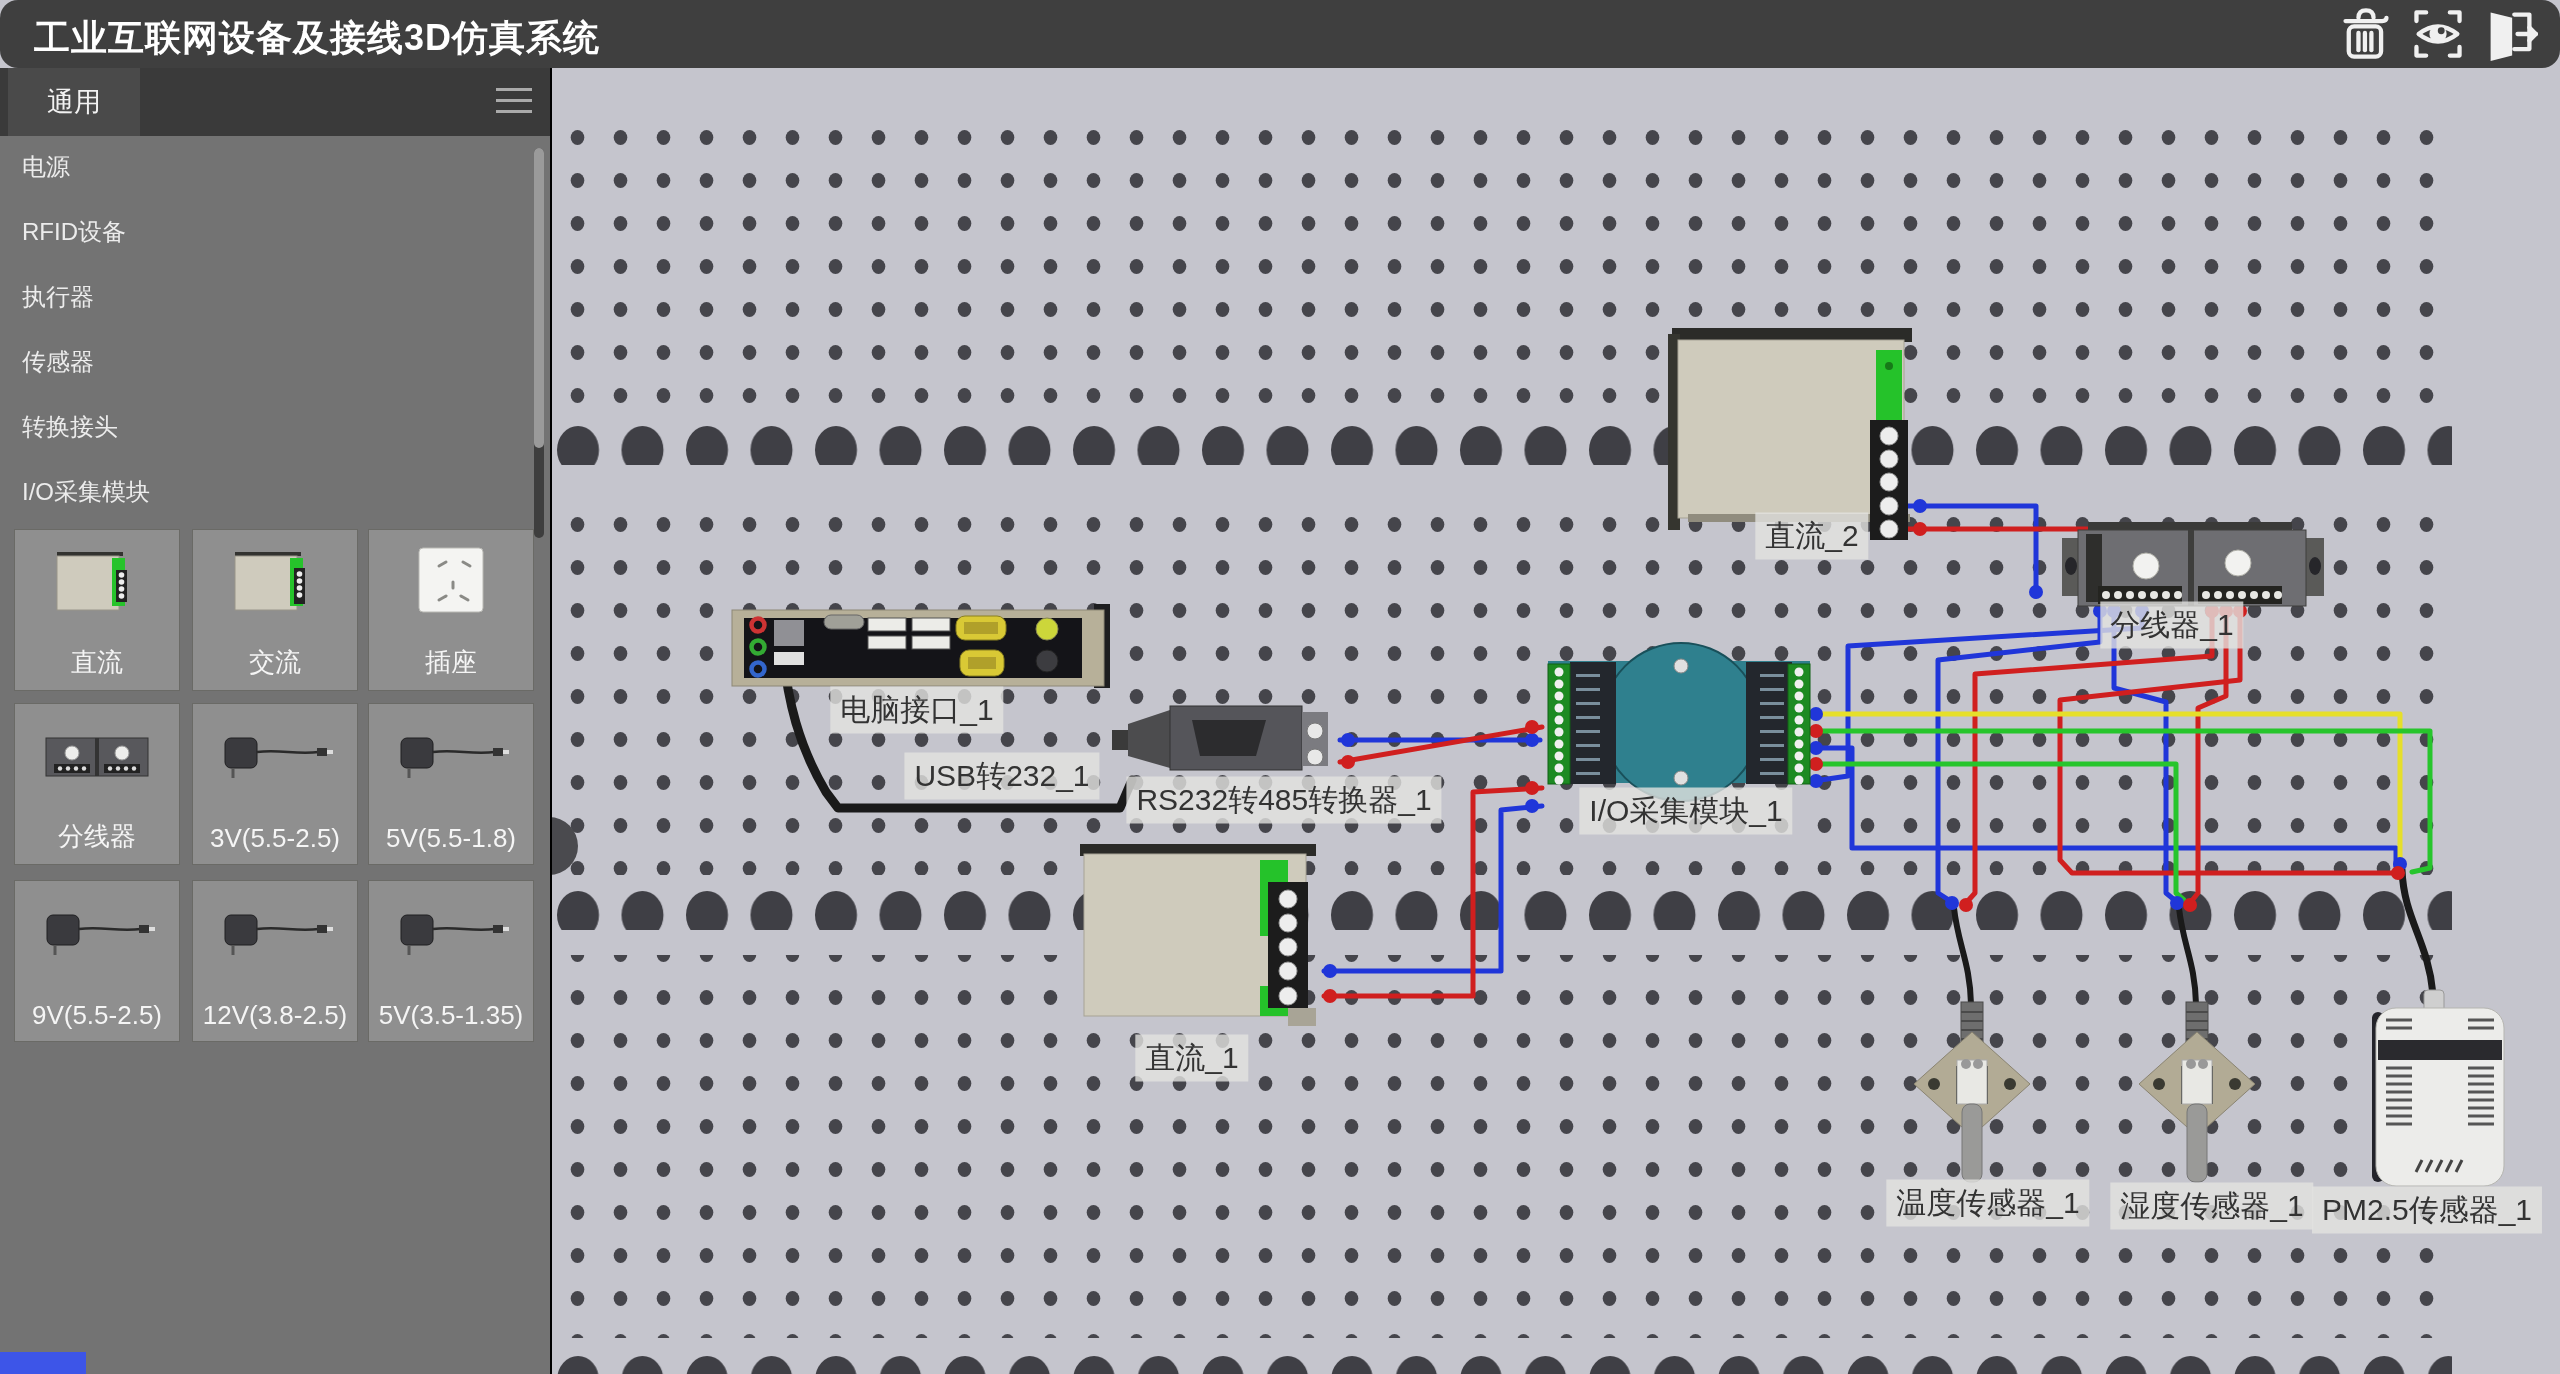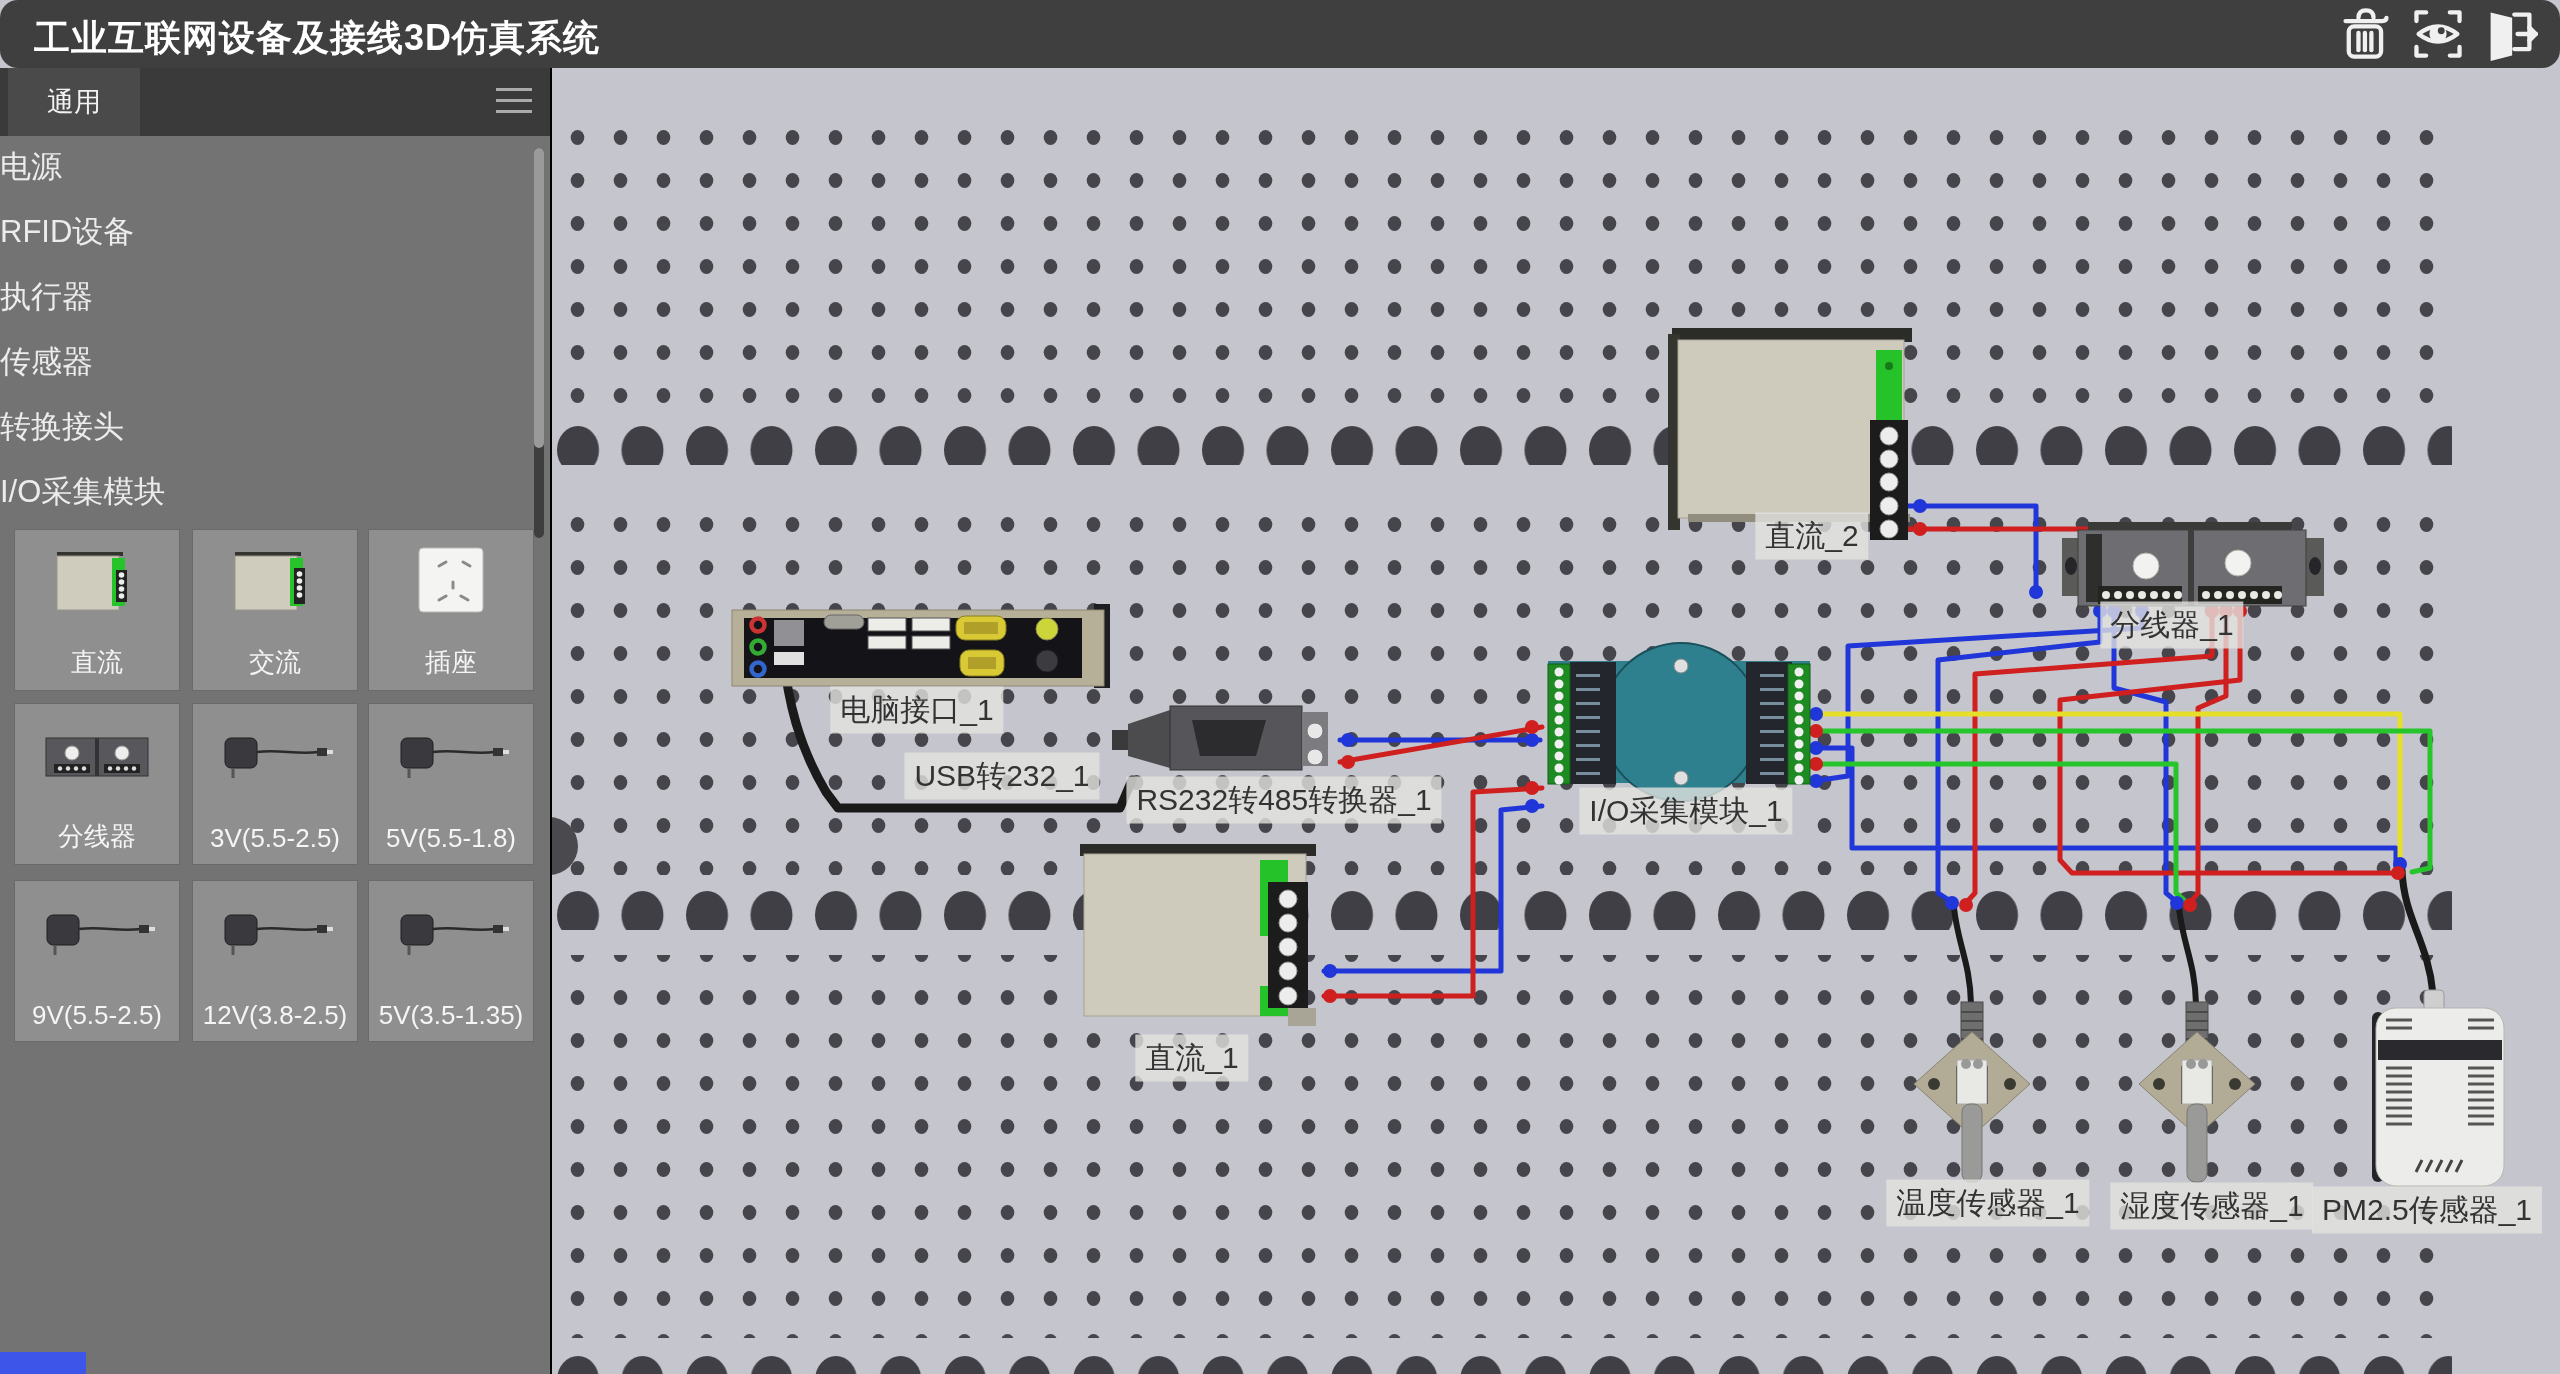--- a/index.html
+++ b/index.html
@@ -12,21 +12,21 @@
   .tb-icon{width:56px;height:56px;cursor:pointer;}
   
   .sidebar{position:absolute;left:0;top:68px;width:550px;height:1306px;background:#737373;
            border-right:2px solid #000000;z-index:20;}
   .tabbar{position:absolute;left:0;top:0;width:100%;height:68px;background:#3a3a3a;}
   .tab{position:absolute;left:8px;top:0;width:132px;height:68px;background:#4a4a4a;
        color:#f2f2f2;font-size:27px;text-align:center;line-height:68px;}
   .hamburger{position:absolute;right:18px;top:20px;width:36px;height:28px;cursor:pointer;}
   .hamburger div{height:3px;background:#aaaaaa;margin-bottom:8px;}
   .menu{position:absolute;top:66px;left:0;right:24px;list-style:none;margin:0;padding:0;}
-  .menu li{height:65px;line-height:65px;color:#ececec;font-size:31px;cursor:pointer;}
+  .menu li{height:65px;line-height:65px;padding-left:22px;color:#ececec;font-size:24px;cursor:pointer;}
   .vscroll{position:absolute;right:6px;top:80px;width:10px;height:390px;background:#3e3e3e;border-radius:5px;}
   .vscroll .thumb{position:absolute;top:0;left:0;width:10px;height:300px;background:#9a9a9a;border-radius:5px;}
   .cards{position:absolute;left:0;top:461px;width:550px;}
   .card{position:absolute;width:164px;height:160px;background:#8f8f8f;border:1px solid #6a6a66;
         border-radius:0;cursor:pointer;}
   .card .ic{position:absolute;left:50%;top:14px;transform:translateX(-50%);}
   .card .lab{position:absolute;left:0;right:0;bottom:10px;text-align:center;color:#f5f5f5;font-size:26px;}
   .handle{position:absolute;left:548px;top:817px;width:30px;height:58px;background:#4a4a4e;
           border-radius:0 29px 29px 0;z-index:19;}
   .corner-blue{position:absolute;left:0;top:1352px;width:86px;height:22px;background:#3d55e8;z-index:31;}

